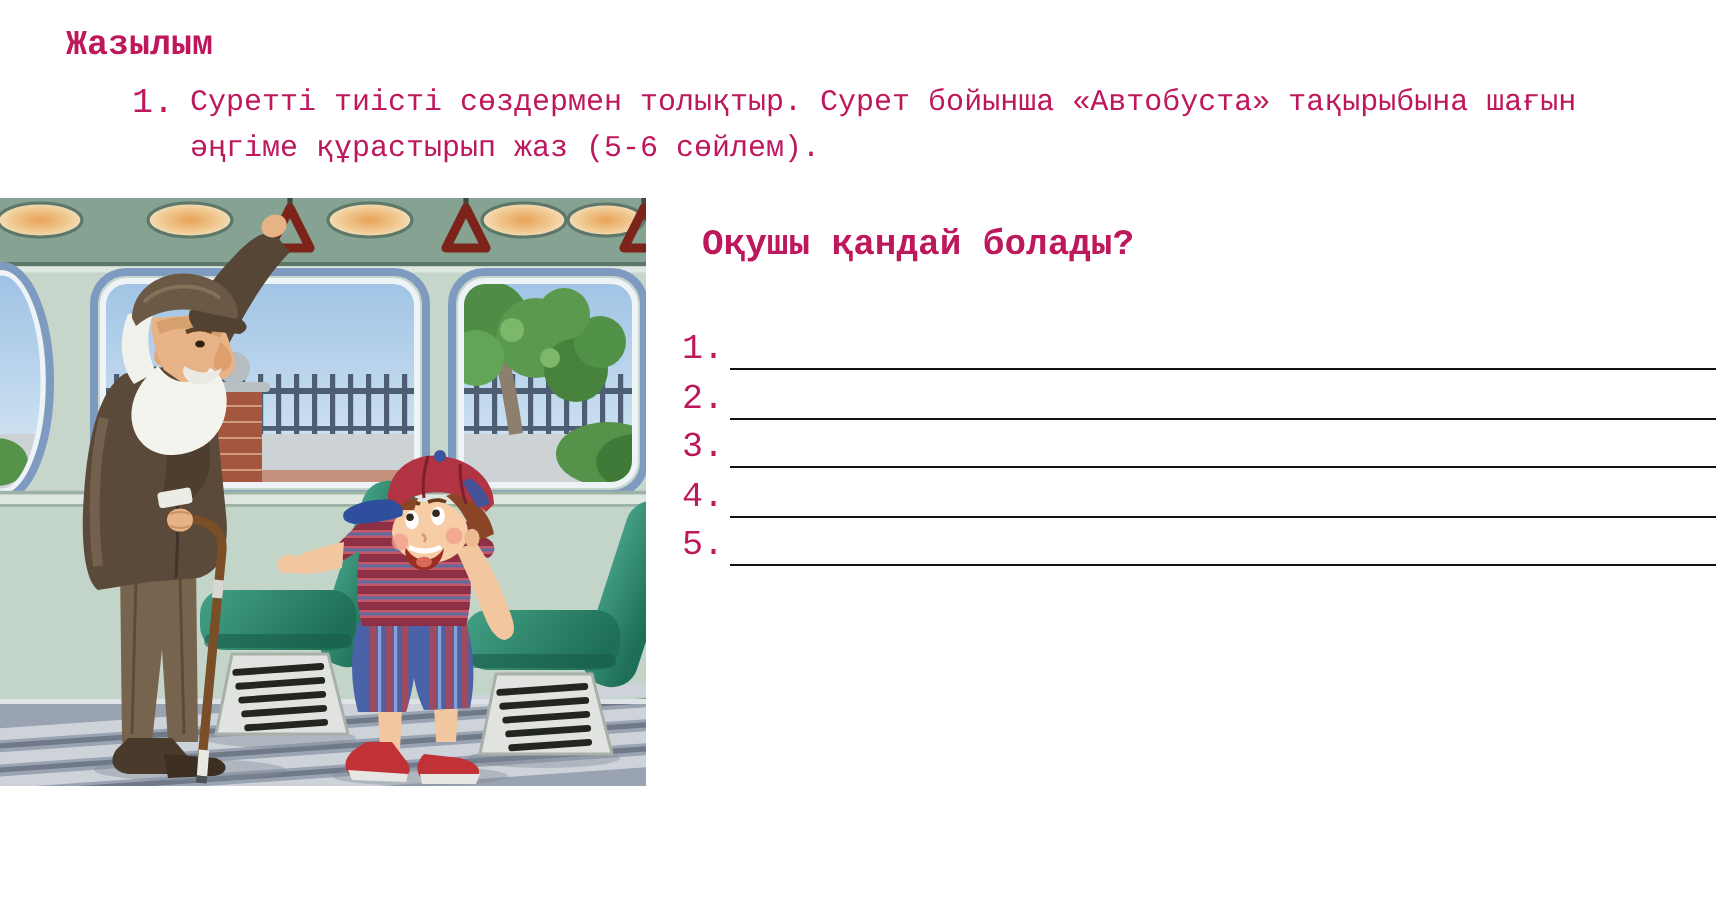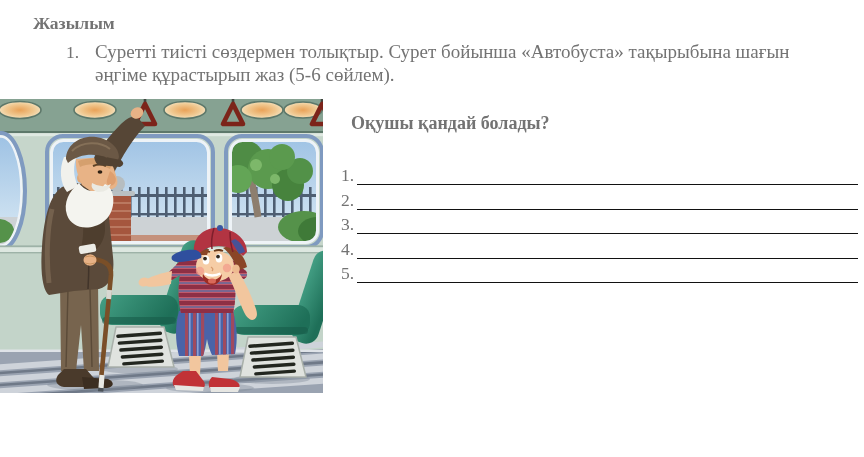--- a/index.html
+++ b/index.html
@@ -1,21 +1,21 @@
 <!DOCTYPE html>
 <html><head>
 <meta charset="utf-8">
 <style>
   html,body{margin:0;padding:0;background:#ffffff;}
   .page{position:relative;width:864px;height:457px;background:#ffffff;overflow:hidden;
-        font-family:Liberation Serif, serif;color:#737373;}
+        font-family:Liberation Mono, monospace;color:#be185d;}
   .section-title{position:absolute;left:33px;top:12px;font-size:17.5px;font-weight:bold;line-height:22px;}
   .task-row{position:absolute;left:66px;top:41px;display:flex;width:768px;}
   .task-number{flex:none;width:29px;font-size:17.5px;line-height:22.5px;}
-  .task-text{width:739px;font-size:19px;line-height:22.5px;}
+  .task-text{width:739px;font-size:15px;line-height:22.5px;}
   .illustration{position:absolute;left:0;top:99px;width:323px;height:294px;}
   .illustration svg{display:block;}
   .answers{position:absolute;left:337px;top:112px;width:521px;}
   .question-title{font-size:18px;font-weight:bold;text-align:left;padding-left:14px;line-height:22px;}
   .answer-lines{margin-top:27px;padding-left:4px;}
   .answer-row{display:flex;align-items:flex-end;height:24.4px;}
   .answer-num{flex:none;font-size:17.5px;line-height:19px;padding-right:3px;}
   .answer-blank{flex:1;border-bottom:1.4px solid #121212;height:100%;}
 </style>
 </head>

